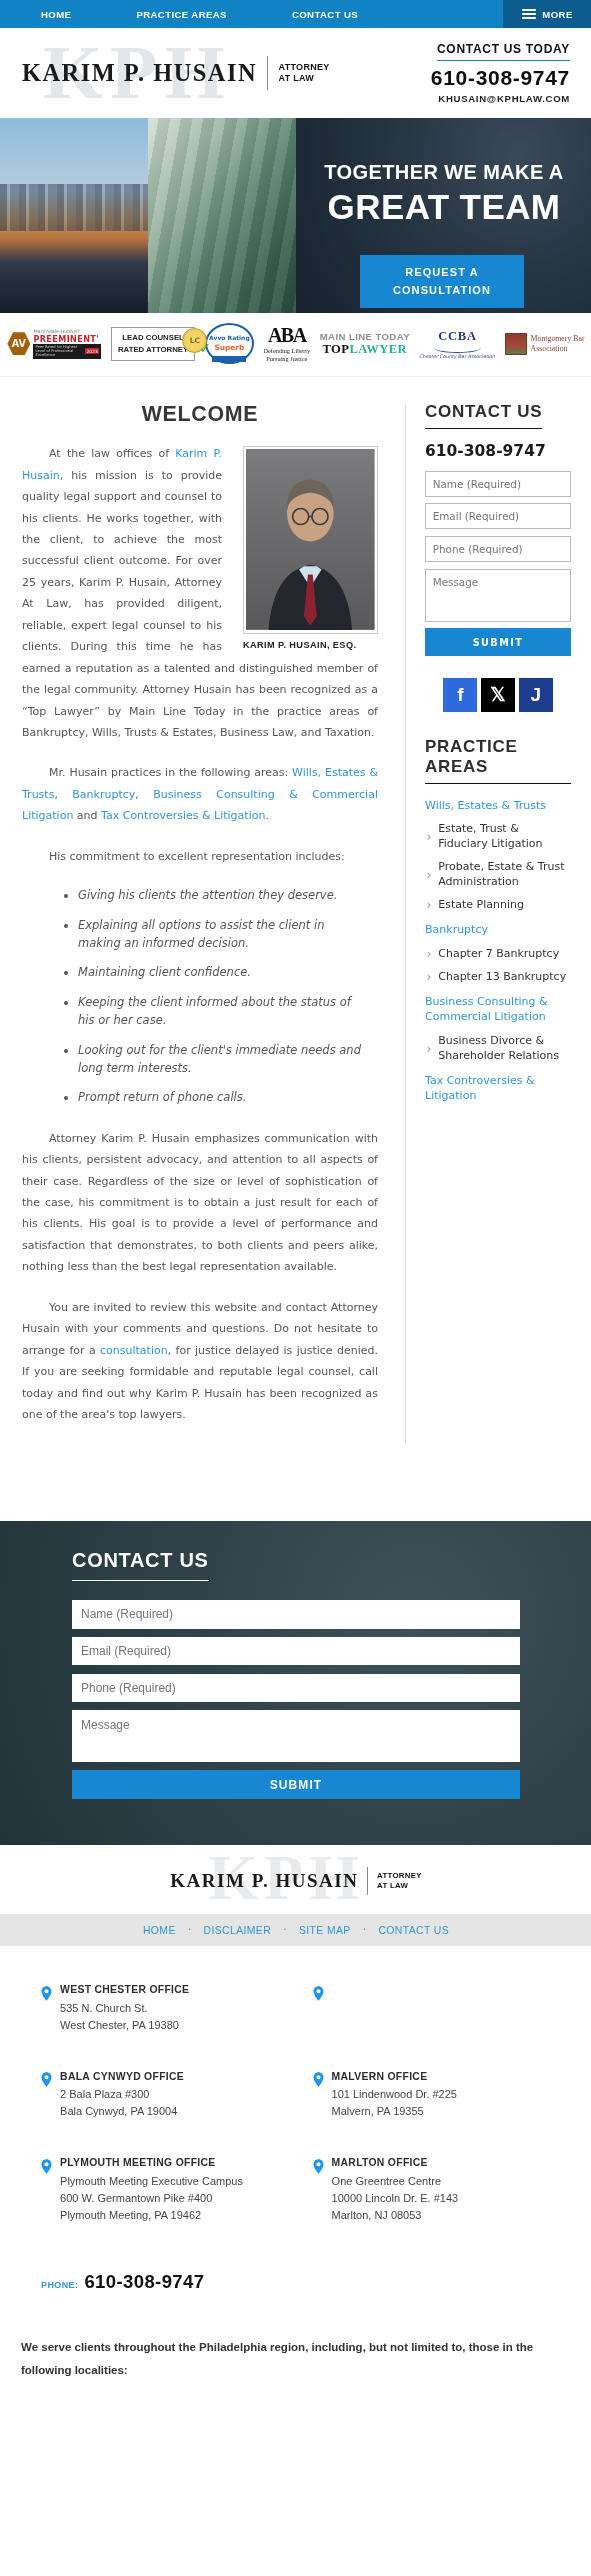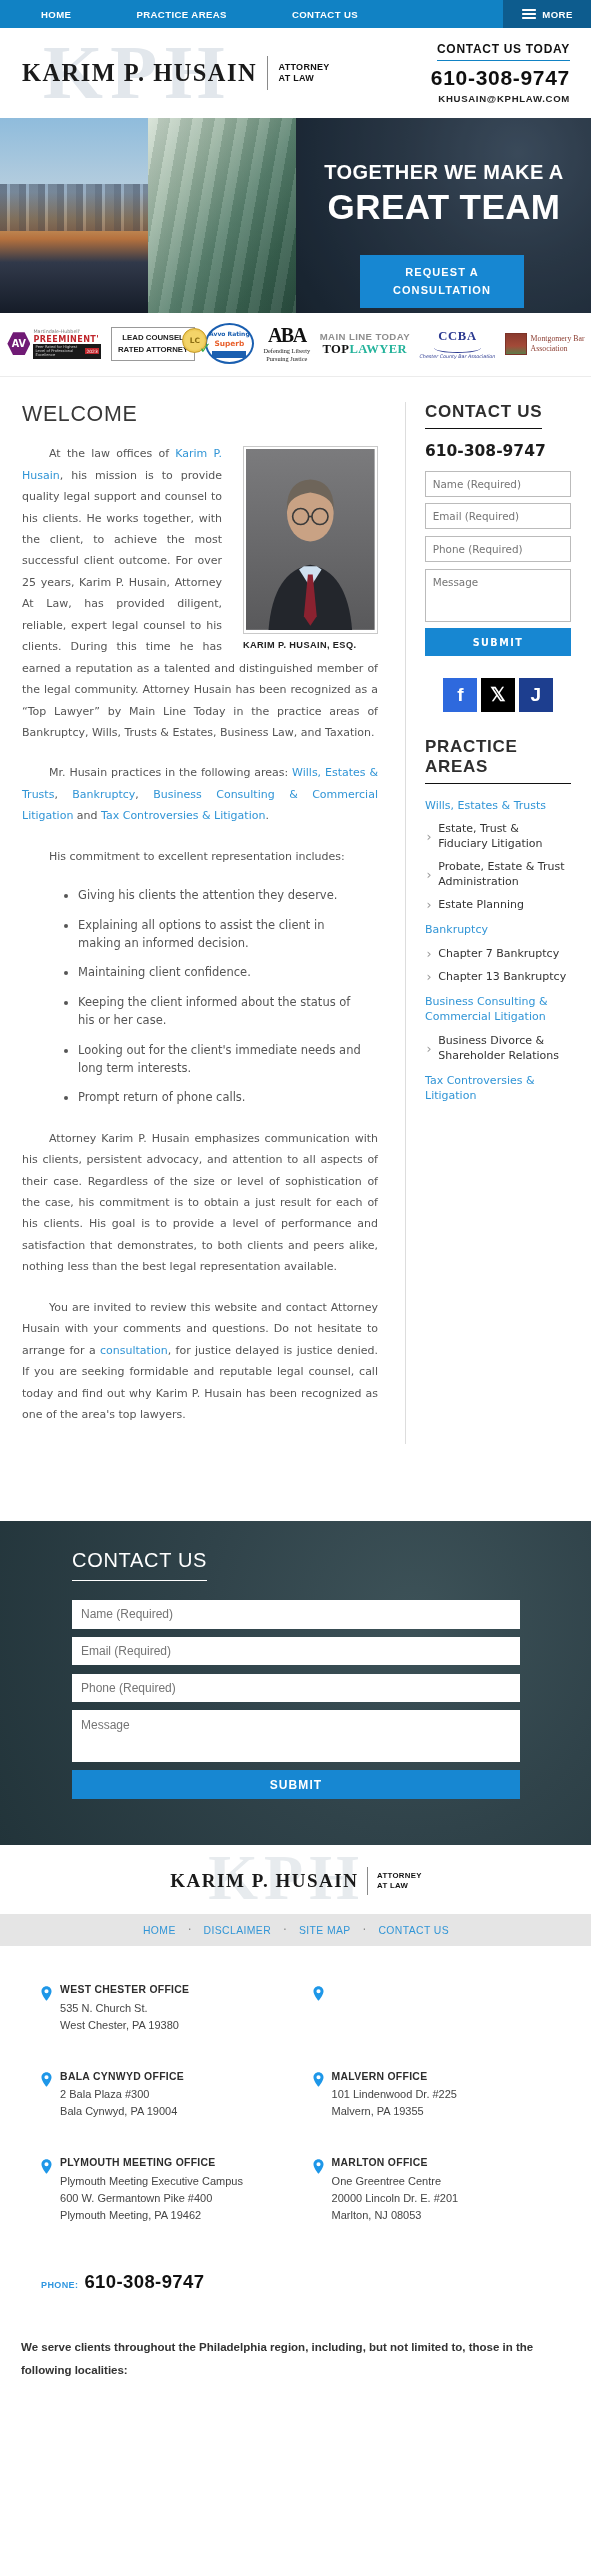--- a/index.html
+++ b/index.html
@@ -44,31 +44,31 @@
   .hero-text { position:absolute; left:311px; width:266px; top:43px; text-align:center; color:#fff; z-index:2; }
   .hero-text .l1 { font-family:"Liberation Sans",sans-serif; font-stretch:condensed; font-size:20px; font-weight:bold; letter-spacing:0.4px; }
   .hero-text .l2 { font-family:"Liberation Sans",sans-serif; font-stretch:condensed; font-size:35px; font-weight:bold; letter-spacing:0.4px; margin-top:3px; }
   .hero-btn { position:absolute; left:360px; top:137px; width:164px; z-index:2; background:#1787d2; color:#fff; border:none; cursor:pointer;
     font-family:"Liberation Sans",sans-serif; font-weight:bold; font-size:11px; letter-spacing:1.1px; line-height:1.6; padding:9px 0; text-align:center; }
 
   
   .badges { display:flex; align-items:center; justify-content:space-between; padding:9px 7.4px 10.4px; border-bottom:0.7px solid #ececec; height:64px; }
   .badge { display:flex; align-items:center; justify-content:center; text-align:center; }
   .b-av { gap:3px; }
-  .b-av .hex { background:#701a75; color:#fff; font-weight:bold; font-size:9.6px; padding:6px 4.4px; clip-path:polygon(25% 0,75% 0,100% 50%,75% 100%,25% 100%,0 50%); }
+  .b-av .hex { background:#a16207; color:#fff; font-weight:bold; font-size:9.6px; padding:6px 4.4px; clip-path:polygon(25% 0,75% 0,100% 50%,75% 100%,25% 100%,0 50%); }
   .b-av .col { text-align:left; }
   .b-av .mh { font-size:4.8px; color:#777; }
   .b-av .pre { color:#c0272d; font-weight:bold; font-size:8.1px; letter-spacing:0.4px; }
   .b-av .bar { background:#1a1a1a; color:#cfcfcf; font-size:3.7px; padding:1.5px 2.2px; display:flex; gap:2.2px; align-items:center; max-width:68px; text-align:left; }
   .b-av .yr { background:#c0272d; color:#fff; font-size:4.4px; padding:0.7px 1.5px; }
   .b-lc { position:relative; }
   .b-lc .box { border:0.7px solid #999; padding:4.4px 6px; font-family:"Liberation Sans",sans-serif; font-stretch:condensed; font-weight:bold; color:#222; font-size:7.8px; line-height:1.5; background:#fff; }
   .b-lc .seal { position:absolute; right:-12px; top:1.5px; width:25px; height:25px; border-radius:50%; background:radial-gradient(circle,#f3d469 55%,#d9a928 100%); color:#8a6d12; font-size:7.4px; font-weight:bold; display:flex; align-items:center; justify-content:center; border:0.7px solid #c79b24; }
   .b-lc .chk { position:absolute; right:-16.3px; top:12px; color:#3fae49; font-size:15px; font-weight:bold; }
-  .b-avvo .circ { width:49px; height:41px; border-radius:50%; border:2.2px solid #1a5fb0; display:flex; flex-direction:column; align-items:center; justify-content:center; gap:2px; }
+  .b-avvo .circ { width:49px; height:41px; border-radius:50%; border:2.2px solid #1a5fb0; display:flex; flex-direction:column; align-items:center; justify-content:flex-end; gap:2px; }
   .b-avvo .ar { color:#1a5fb0; font-size:6px; font-weight:bold; }
   .b-avvo .sup { color:#e8602c; font-size:7.4px; font-weight:bold; }
   .b-avvo .rib { width:34px; height:6.7px; background:#1a5fb0; margin-top:1.5px; }
   .b-aba { flex-direction:column; }
   .b-aba .aba { font-family:"Liberation Serif",serif; font-size:20px; font-weight:bold; color:#111; line-height:1; letter-spacing:-1.5px; }
   .b-aba .t { font-family:"Liberation Serif",serif; font-size:6.3px; color:#222; margin-top:1.5px; }
   .b-mlt { flex-direction:column; }
   .b-mlt .mlt { font-family:"Liberation Sans",sans-serif; font-stretch:condensed; color:#8e8e8e; font-weight:bold; font-size:9.6px; letter-spacing:0.4px; }
   .b-mlt .row { font-family:"Liberation Serif",serif; font-size:12.6px; font-weight:bold; letter-spacing:0.4px; }
   .b-mlt .top { color:#111; } .b-mlt .law { color:#25b39b; }
@@ -76,30 +76,30 @@
   .b-ccba .ccba { color:#2b3990; font-family:"Liberation Serif",serif; font-weight:bold; font-size:12.6px; letter-spacing:0.7px; }
   .b-ccba .arc { width:47px; height:10.4px; border-bottom:1.5px solid #2b3990; border-radius:50%; margin:-1.5px 0 1.5px; }
   .b-ccba .sub { color:#2b3990; font-size:4.8px; font-style:italic; }
   .b-mont { gap:3.7px; }
   .b-mont .house { width:22px; height:22px; background:linear-gradient(to bottom,#8a3a2e 0%,#a34a38 60%,#5e7c4a 100%); border:0.7px solid #7c3328; }
   .b-mont .t { font-family:"Liberation Serif",serif; color:#8a3a2e; font-size:7.8px; line-height:1.3; text-align:left; }
 
   
   .main { display:flex; padding:25px 21px 30px 22px; }
   .left-col { width:356px; }
-  .h-sec { font-family:"Liberation Sans",sans-serif; font-stretch:condensed; font-weight:normal; color:#383838; font-size:21.4px; letter-spacing:0.7px; }
+  .h-sec { font-family:"Liberation Sans",sans-serif; font-stretch:condensed; font-weight:bold; color:#383838; font-size:21.4px; letter-spacing:0.7px;text-align:center; }
   .left-col .h-sec { margin-bottom:16.3px; }
   .left-col p { font-size:11px; line-height:1.95; color:#555; text-align:justify; text-indent:27px; margin-bottom:19px; }
   .left-col p.noindent { text-indent:27px; }
   a.txtlink { color:#3195d6; text-decoration:none; }
   .photo-wrap { float:right; width:135px; margin:3px 0 7.4px 21px; }
   .photo-frame { border:0.7px solid #c9c9c9; padding:2.2px; background:#fff; }
   .photo-frame svg { display:block; width:100%; height:auto; }
   .photo-cap { font-family:"Liberation Sans",sans-serif; font-stretch:condensed; font-weight:bold; color:#222; font-size:9.2px; letter-spacing:0.4px; margin-top:6.7px; }
-  .left-col ul { margin:0 16px 21px 56px; }
+  .left-col ul { margin:0 16px 21px 56px;font-style:italic; }
   .left-col li { font-size:11.5px; line-height:1.6; color:#555; margin-bottom:11px; text-align:left; }
 
   
   .sidebar { margin-left:27px; border-left:0.7px solid #ddd; padding-left:19px; flex:1; }
   .sb-h { font-family:"Liberation Sans",sans-serif; font-stretch:condensed; font-weight:bold; color:#2e2e2e; font-size:17px; letter-spacing:0.7px; display:inline-block; border-bottom:1.5px solid #111; padding-bottom:6px; }
   .sb-phone { font-size:15.5px; font-weight:bold; color:#1c1c1c; margin:13.3px 0 10.4px; font-family:"DejaVu Sans",sans-serif; }
   .sb-form input, .sb-form textarea, .dk-form input, .dk-form textarea {
     width:100%; border:0.7px solid #bbb; background:#fff; color:#555; font-family:"DejaVu Sans",sans-serif; font-size:10.4px; padding:6px 6.7px; margin-bottom:6.7px; display:block; resize:none; }
   .sb-form textarea { height:53px; }
   .btn-submit { width:100%; background:#1787d2; border:none; color:#fff; font-family:"DejaVu Sans",sans-serif; font-weight:bold; font-size:9.6px; letter-spacing:1.5px; padding:8.1px 0; cursor:pointer; }
@@ -451,21 +451,21 @@
       <div class="addr">Plymouth Meeting, PA 19462</div>
       </div>
   </div>
   <div class="office">
     <span class="pin"><svg viewBox="0 0 24 32" width="11" height="15">
           <path d="M12 0C5.9 0 1 4.9 1 11c0 8.2 11 21 11 21s11-12.8 11-21C23 4.9 18.1 0 12 0zm0 15.5A4.5 4.5 0 1 1 12 6.5a4.5 4.5 0 0 1 0 9z" fill="#1e97e8"></path>
         </svg></span>
     <div>
         <h4>MARLTON OFFICE</h4>
       <div class="addr">One Greentree Centre</div>
-      <div class="addr">20000 Lincoln Dr. E. #201</div>
+      <div class="addr">10000 Lincoln Dr. E. #143</div>
       <div class="addr">Marlton, NJ 08053</div>
       </div>
   </div>
 </div>
 
 <div class="f-phone">
   <span class="lab">PHONE:</span>
   <span class="num">610-308-9747</span>
 </div>
 

